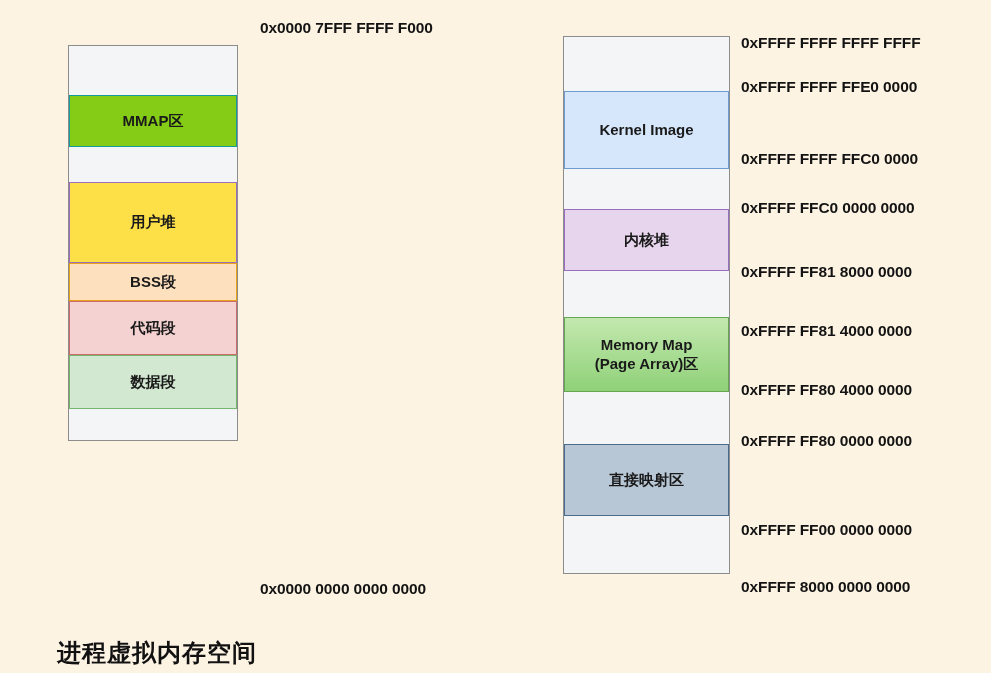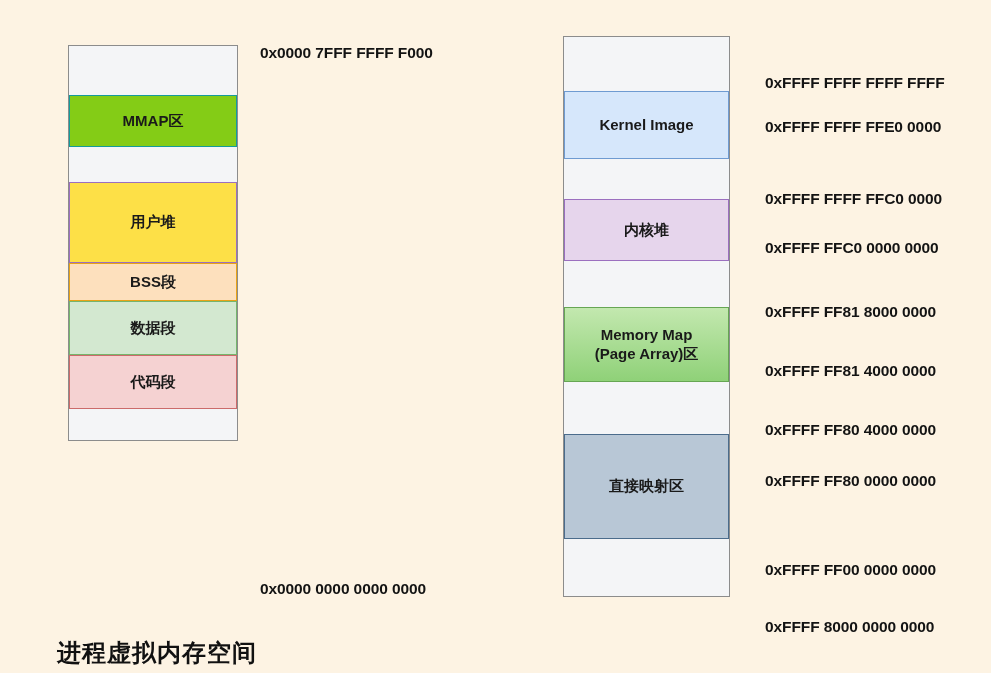--- a/index.html
+++ b/index.html
@@ -46,23 +46,23 @@
   
   .addr{
     position:absolute;
     font-family:"Liberation Sans","DejaVu Sans",sans-serif;
     font-weight:bold;
     font-size:15.5px;
     color:#131313;
     white-space:nowrap;
     letter-spacing:-0.1px;
   }
-  #left-addr-top{left:260px;top:44px;}
+  #left-addr-top{left:260px;top:19px;}
   #left-addr-bottom{left:260px;top:580px;}
-  .addr-right{left:765px;margin-top:40px;}
+  .addr-right{left:741px;}
 
   
   .caption{
     position:absolute;
     font-weight:bold;
     font-size:24px;
     color:#111;
     letter-spacing:1px;
     white-space:nowrap;
   }
@@ -80,52 +80,52 @@
         <div class="block filled" style="height: 52px; background: #84cc16; border-color: rgb(20, 155, 155);">
           <span>MMAP区</span>
         </div>
         <div class="block spacer" style="height: 35px;"></div>
         <div class="block filled" style="height: 81px; background: #fde047; border-color: rgb(155, 111, 191);">
           <span>用户堆</span>
         </div>
         <div class="block filled" style="height: 38px; background: rgb(253, 224, 189); border-color: rgb(232, 163, 23);">
           <span>BSS段</span>
         </div>
+        <div class="block filled" style="height: 54px; background: rgb(245, 210, 210); border-color: rgb(204, 107, 107);">
+          <span>代码段</span>
+        </div>
         <div class="block filled" style="height: 54px; background: rgb(211, 232, 208); border-color: rgb(118, 181, 108);">
           <span>数据段</span>
-        </div>
-        <div class="block filled" style="height: 54px; background: rgb(245, 210, 210); border-color: rgb(204, 107, 107);">
-          <span>代码段</span>
         </div>
         <div class="block spacer" style="height: 31px;"></div>
       </div>
   </div>
 
   <div class="addr" id="left-addr-top">0x0000 7FFF FFFF F000</div>
 
   <div class="addr" id="left-addr-bottom">0x0000 0000 0000 0000</div>
 
   <div class="caption" id="caption-left">进程虚拟内存空间</div>
 
   <div class="column" id="right-column">
     <div class="col-frame" id="right-frame">
         <div class="block spacer" style="height: 54px;"></div>
-        <div class="block filled" style="height: 68px; background: rgb(214, 231, 251); border-color: rgb(111, 155, 209);">
+        <div class="block filled" style="height: 78px; background: rgb(214, 231, 251); border-color: rgb(111, 155, 209);">
           <span>Kernel Image</span>
         </div>
         <div class="block spacer" style="height: 40px;"></div>
         <div class="block filled" style="height: 62px; background: rgb(230, 213, 236); border-color: rgb(155, 111, 191);">
           <span>内核堆</span>
         </div>
         <div class="block spacer" style="height: 46px;"></div>
         <div class="block filled" style="height: 75px; background: linear-gradient(rgb(195, 232, 175) 0%, rgb(143, 209, 120) 100%); border-color: rgb(102, 166, 83);">
           <span>Memory Map<br>(Page Array)区</span>
         </div>
         <div class="block spacer" style="height: 52px;"></div>
-        <div class="block filled" style="height: 105px; background: rgb(184, 199, 214); border-color: rgb(75, 108, 140);">
+        <div class="block filled" style="height: 72px; background: rgb(184, 199, 214); border-color: rgb(75, 108, 140);">
           <span>直接映射区</span>
         </div>
         <div class="block spacer" style="height: 57px;"></div>
       </div>
   </div>
 
   <div id="right-addresses">
       <div class="addr addr-right" style="top: 34px;">0xFFFF FFFF FFFF FFFF</div>
       <div class="addr addr-right" style="top: 78px;">0xFFFF FFFF FFE0 0000</div>
       <div class="addr addr-right" style="top: 150px;">0xFFFF FFFF FFC0 0000</div>

